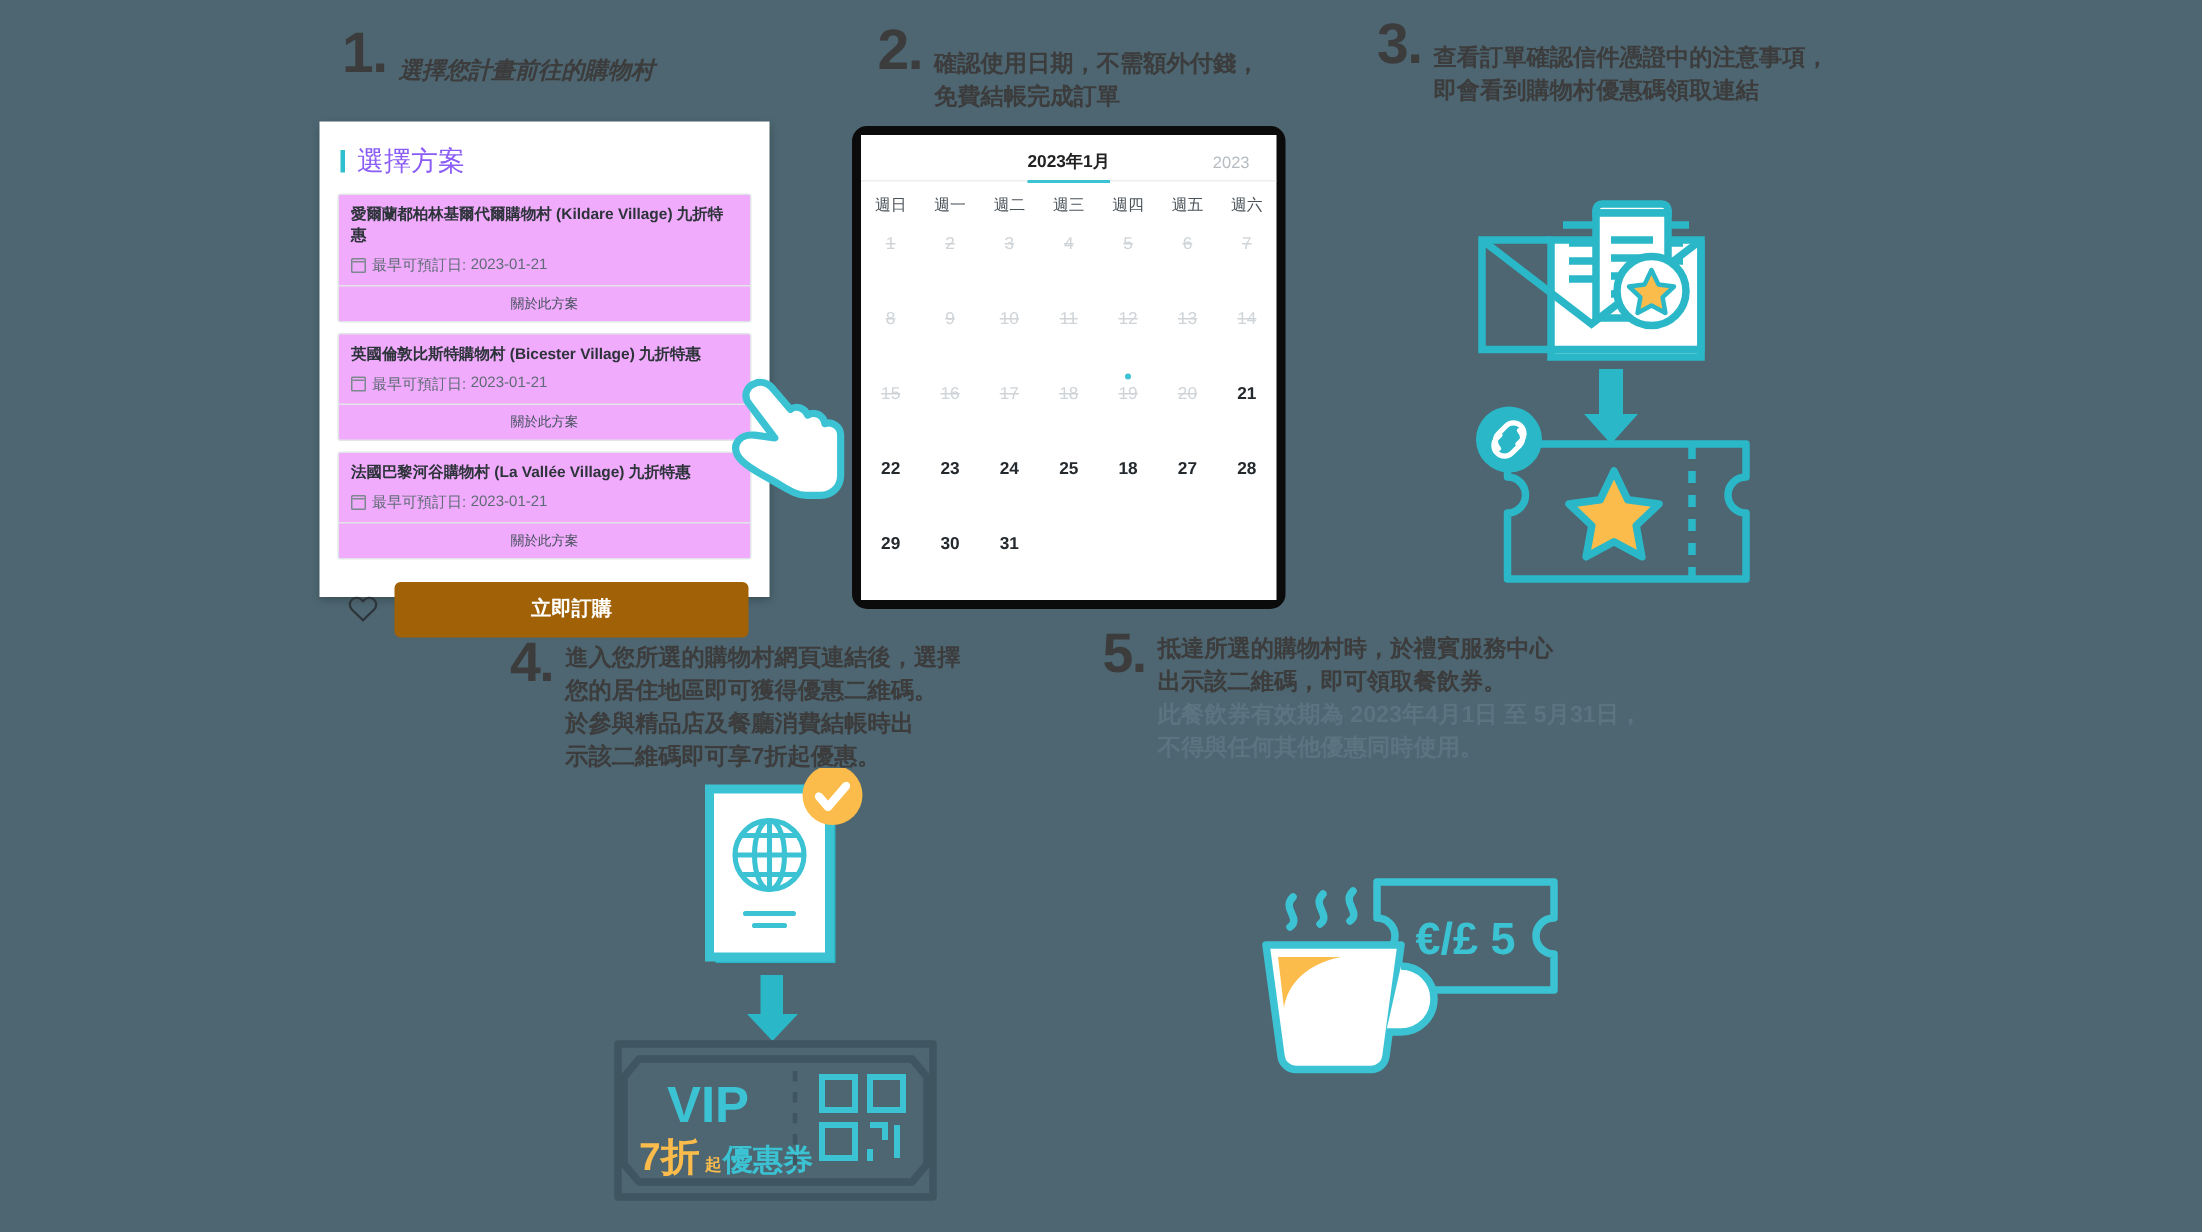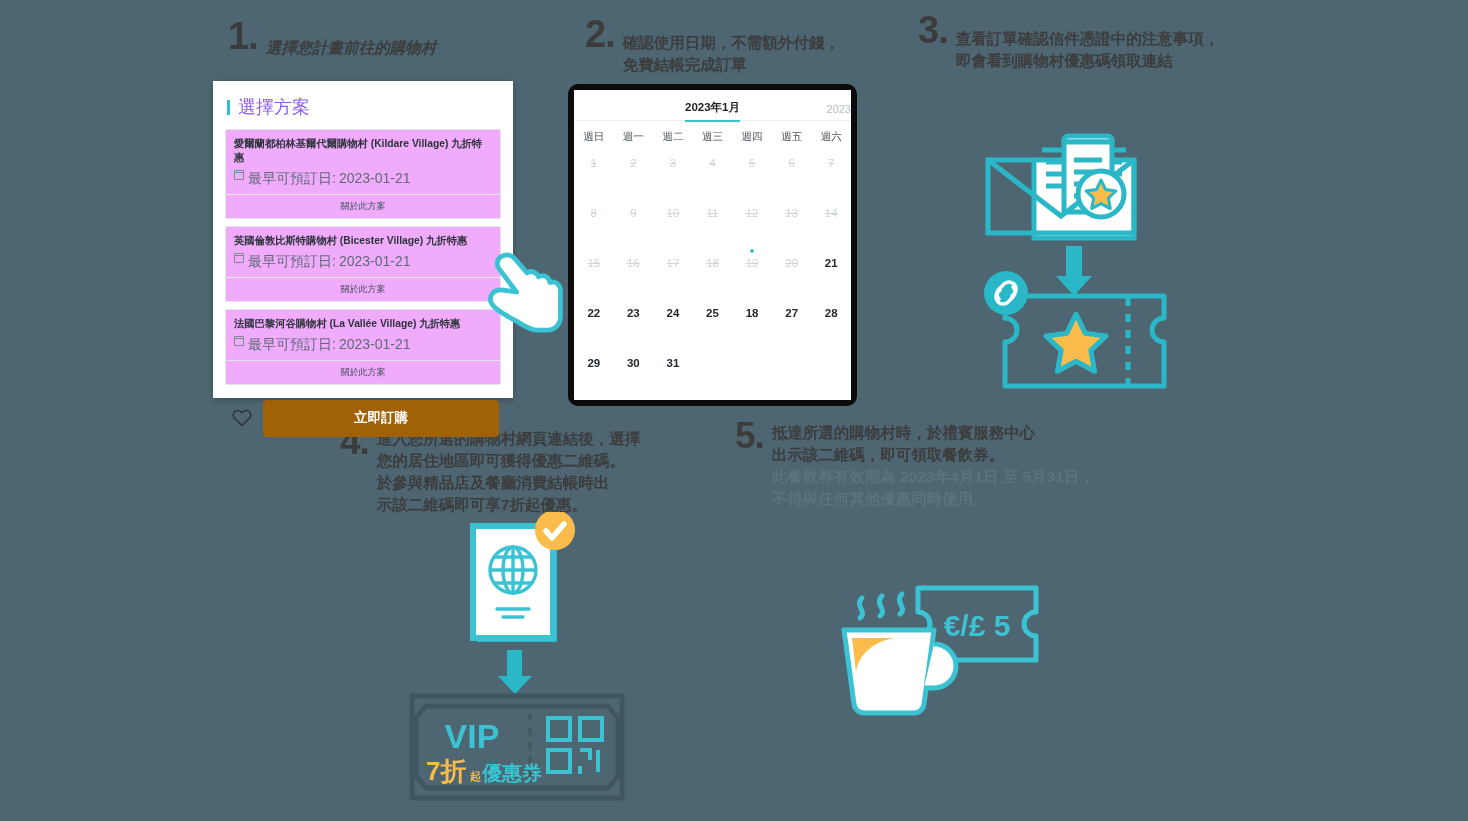--- a/index.html
+++ b/index.html
@@ -95,23 +95,23 @@
   }
   .option-body { padding: 7px 8px 6px 8px; }
   .option-name {
     font-size: 10.3px;
     color: #2c3339;
     font-weight: bold;
     line-height: 1.35;
   }
   .option-meta {
     display: flex;
-    align-items: flex-start;
+    align-items: center;
     margin-top: 5px;
-    font-size: 14px;
+    font-size: 10px;
     color: #5e6b74;
   }
   .cal-glyph {
     display: inline-block;
     width: 8px;
     height: 8px;
     border: 1px solid #7c878e;
     border-radius: 1px;
     margin-right: 4px;
     position: relative;
@@ -183,21 +183,21 @@
   .cal-month {
     font-size: 11.5px;
     font-weight: bold;
     color: #222;
     padding-bottom: 5px;
     border-bottom: 2.5px solid #3bc3d4;
     margin-bottom: -1.5px;
   }
   .cal-year {
     position: absolute;
-    right: 0;
+    right: 18px;
     bottom: 5px;
     font-size: 11px;
     color: #b6bcc1;
   }
   .cal-weekdays, .cal-week {
     display: grid;
     grid-template-columns: repeat(7, 1fr);
   }
   .cal-weekdays {
     padding: 9px 0 4px 0;

